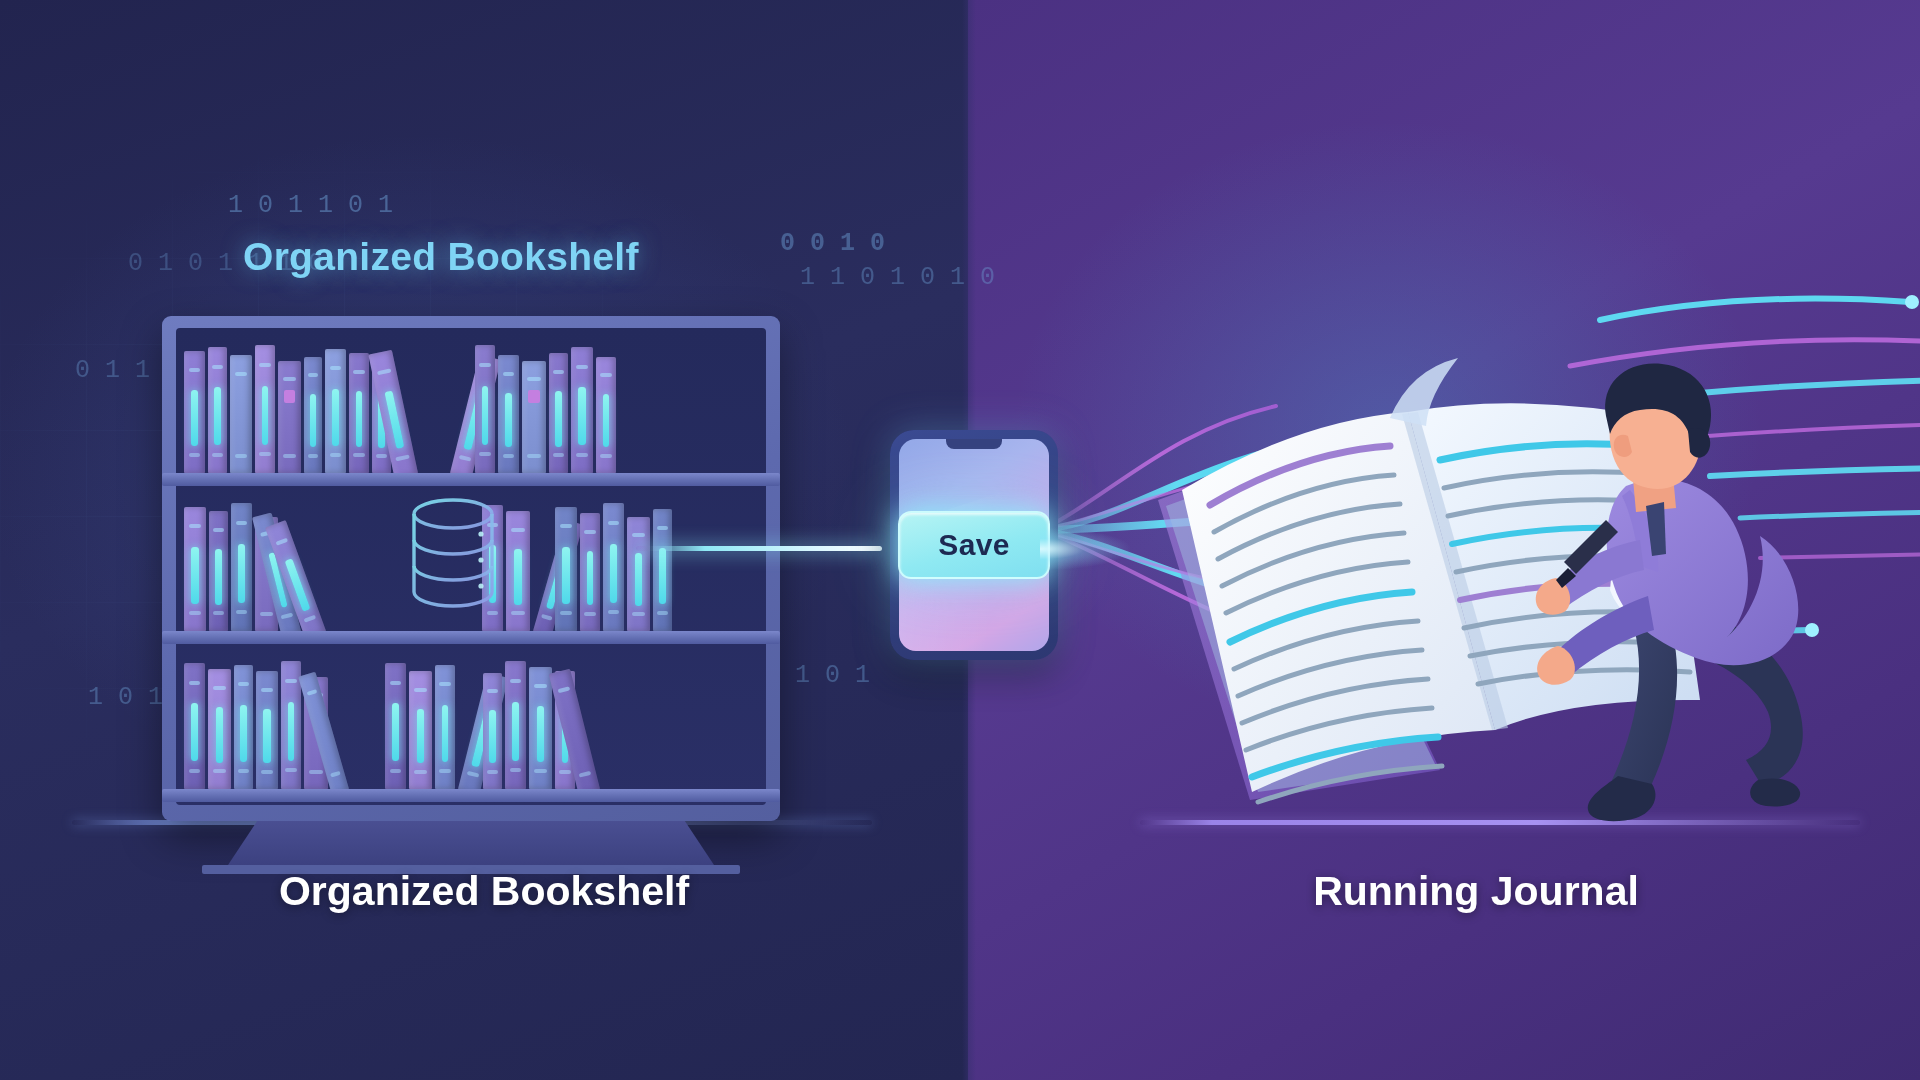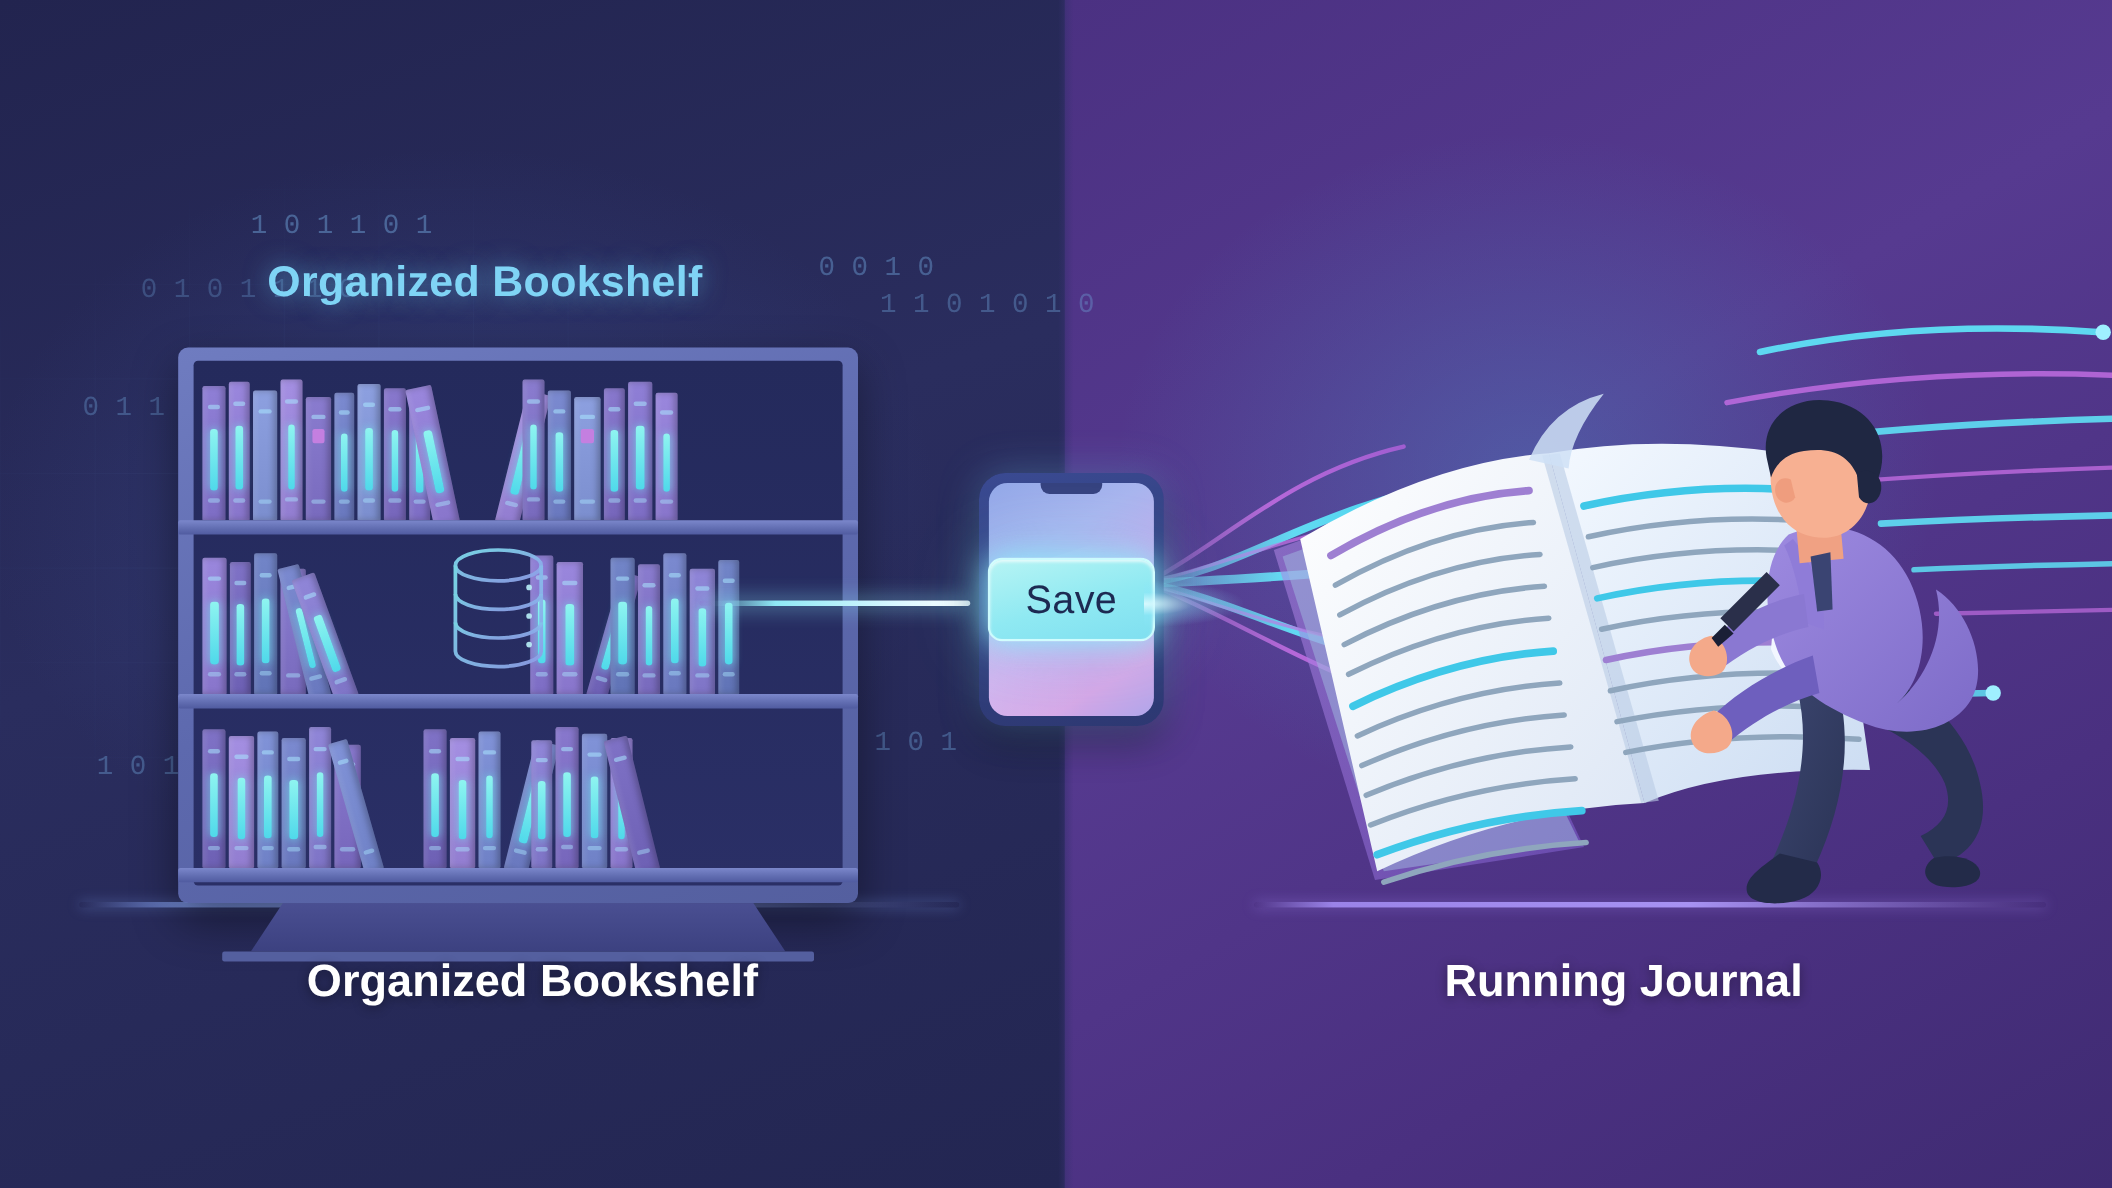--- a/index.html
+++ b/index.html
@@ -108,21 +108,21 @@
   }
   .phone-notch{position:absolute;left:50%;top:0;transform:translateX(-50%);
     width:56px;height:10px;background:#36427f;border-radius:0 0 8px 8px;}
   .phone-sheen{position:absolute;left:-20%;top:30%;width:150%;height:80%;
     background:linear-gradient(115deg,rgba(255,255,255,.22),rgba(255,255,255,0) 55%);
     transform:rotate(-18deg);}
   .save-btn{
     position:absolute;left:50%;top:50%;transform:translate(-50%,-50%);
     min-width:152px;padding:15px 0;border-radius:13px;text-align:center;
     background:linear-gradient(165deg,#b6f4f4 0%,#8fe9f2 55%,#7fdff0 100%);
-    color:#1d2a52;font-size:36px;font-weight:400;letter-spacing:.3px;
+    color:#1d2a52;font-size:30px;font-weight:700;letter-spacing:.3px;
     box-shadow:0 0 26px rgba(140,240,250,.85),0 0 64px rgba(130,230,250,.45),inset 0 2px 3px rgba(255,255,255,.7);
     border:2px solid rgba(215,255,255,.85);
     z-index:4;
   }
   
   .beam-left{position:absolute;left:636px;top:546px;width:246px;height:5px;z-index:24;border-radius:3px;
     background:linear-gradient(90deg,rgba(120,235,245,0) 0%,#8fe9f5 28%,#d8f7ff 72%,#ffffff 100%);
     box-shadow:0 0 18px rgba(140,235,250,.9);}
   .flare{position:absolute;left:1040px;top:528px;width:90px;height:42px;z-index:26;
     background:radial-gradient(ellipse at 0% 50%, rgba(220,250,255,.95) 0%, rgba(140,230,250,.35) 35%, rgba(140,230,250,0) 72%);}
@@ -156,21 +156,21 @@
   <div class="binary" style="left:128px;top:248px;opacity:.30;">0
 1
 0
 1
 1
 1
 0</div>
   <div class="binary" style="left:88px;top:682px;opacity:.40;">1
 0
 1</div>
-  <div class="binary" style="left:744px;top:228px;opacity:.44;">0
+  <div class="binary" style="left:780px;top:228px;opacity:.44;font-weight:bold;">0
 0
 1
 0</div>
   <div class="binary" style="left:800px;top:262px;opacity:.38;">1
 1
 0
 1
 0
 1
 0</div>

